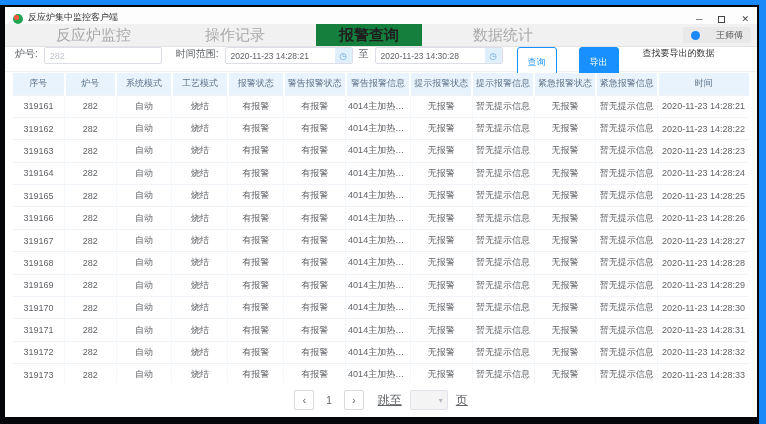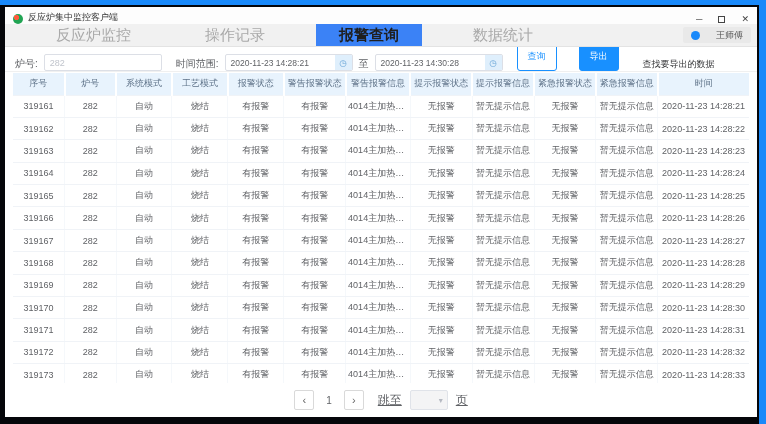--- a/index.html
+++ b/index.html
@@ -22,28 +22,28 @@
   .win-title { font-size:9px; color:#333; }
   .win-controls { margin-left:auto; display:flex; align-items:center; gap:16px; }
   .wc { font-size:9px; color:#444; line-height:1; cursor:default; }
   .wc-max { width:7px; height:7px; border:1px solid #444; display:inline-block; }
 
   
   .tabbar { height:23px; background:#f1f1f1; display:flex; align-items:stretch;
             border-bottom:1px solid #e3e3e3; position:relative; flex:0 0 auto; }
   .tab { padding:0 23px; display:flex; align-items:center; font-size:15px;
          color:#a9a9a9; cursor:pointer;margin-left:28px; }
-  .tab.active { background:#3b82f6; color:#1f1f1f; font-weight:bold; }
+  .tab.active { background:#15803d; color:#1f1f1f; font-weight:bold; }
   .user-badge { position:absolute; right:6px; top:3px; bottom:3px; background:#e9e9e9;
                 border-radius:2px; display:flex; align-items:center; gap:16px; padding:0 8px; }
   .user-dot { width:9px; height:9px; border-radius:50%; background:#1989fa; }
   .user-name { font-size:9px; color:#555; }
 
   
-  .toolbar { height:25px; display:flex; align-items:flex-end; gap:6px; padding:0 10px;
+  .toolbar { height:25px; display:flex; align-items:flex-start; gap:6px; padding:0 10px;
              border-bottom:1px solid #f0f0f0; flex:0 0 auto; background:#fff; }
   .fld-label { font-size:10px; color:#606266; white-space:nowrap; }
   .txt-input { width:118px; height:17px; border:1px solid #dcdfe6; border-radius:2px;
                font-size:9px; color:#606266; padding:0 5px; outline:none; }
   .txt-input::placeholder { color:#c0c4cc; }
   .dt-box { width:128px; height:17px; border:1px solid #dcdfe6; border-radius:2px;
             display:flex; align-items:center; overflow:hidden; background:#fff; cursor:pointer; }
   .dt-val { flex:1; font-size:8.5px; color:#606266; padding-left:5px; white-space:nowrap; }
   .dt-suffix { width:17px; align-self:stretch; background:#dfeffc; display:flex;
                align-items:center; justify-content:center; font-size:9px; color:#6ea9d8; }

